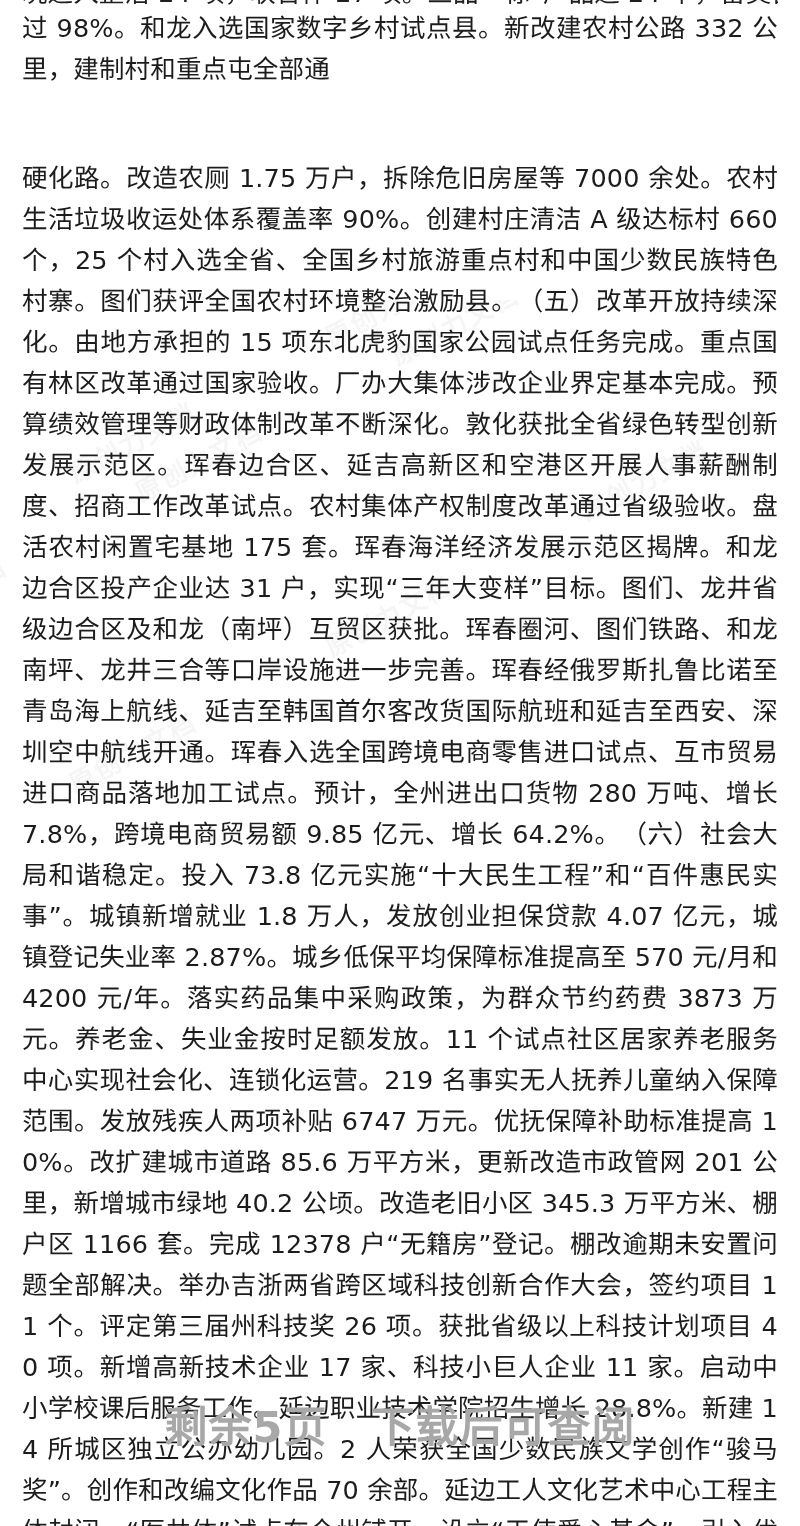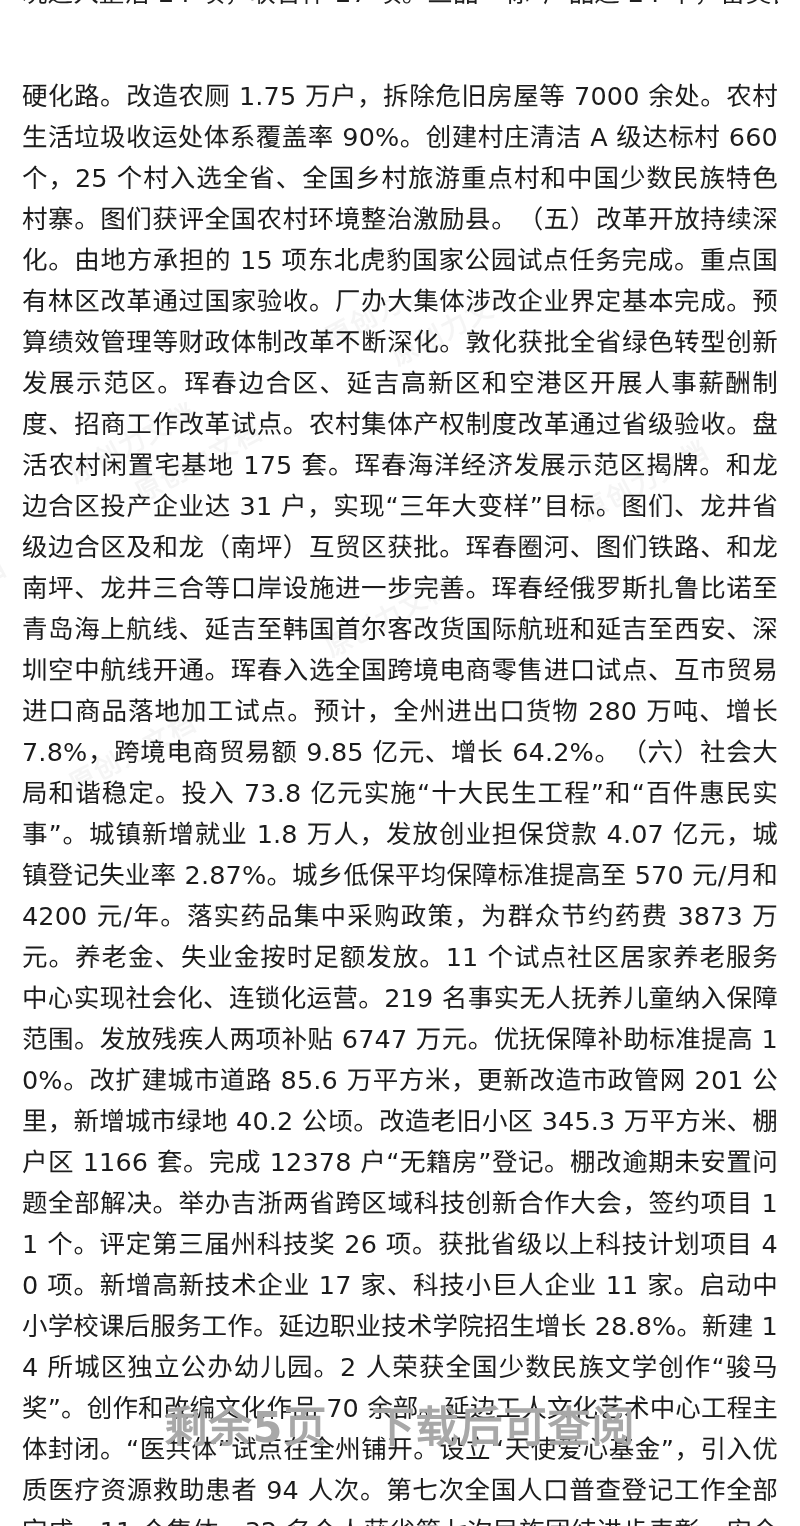--- a/index.html
+++ b/index.html
@@ -145,20 +145,21 @@
 
     </div>
   </div>
 
   <div class="text-body">
 
     <div class="clipped-line-wrap">
       <div class="clipped-line">况进入整治 24 项，联合体 27 项。三品一标”产品达 24 个，畜类畜产品监测合格率超</div>
     </div>
 
+    <p class="para">过 98%。和龙入选国家数字乡村试点县。新改建农村公路 332 公里，建制村和重点屯全部通</p>
 
     <div class="page-gap"></div>
 
     <p class="para">硬化路。改造农厕 1.75 万户，拆除危旧房屋等 7000 余处。农村生活垃圾收运处体系覆盖率 90%。创建村庄清洁 A 级达标村 660 个，25 个村入选全省、全国乡村旅游重点村和中国少数民族特色村寨。图们获评全国农村环境整治激励县。　（五）改革开放持续深化。由地方承担的 15 项东北虎豹国家公园试点任务完成。重点国有林区改革通过国家验收。厂办大集体涉改企业界定基本完成。预算绩效管理等财政体制改革不断深化。敦化获批全省绿色转型创新发展示范区。珲春边合区、延吉高新区和空港区开展人事薪酬制度、招商工作改革试点。农村集体产权制度改革通过省级验收。盘活农村闲置宅基地 175 套。珲春海洋经济发展示范区揭牌。和龙边合区投产企业达 31 户，实现“三年大变样”目标。图们、龙井省级边合区及和龙（南坪）互贸区获批。珲春圈河、图们铁路、和龙南坪、龙井三合等口岸设施进一步完善。珲春经俄罗斯扎鲁比诺至青岛海上航线、延吉至韩国首尔客改货国际航班和延吉至西安、深圳空中航线开通。珲春入选全国跨境电商零售进口试点、互市贸易进口商品落地加工试点。预计，全州进出口货物 280 万吨、增长 7.8%，跨境电商贸易额 9.85 亿元、增长 64.2%。　（六）社会大局和谐稳定。投入 73.8 亿元实施“十大民生工程”和“百件惠民实事”。城镇新增就业 1.8 万人，发放创业担保贷款 4.07 亿元，城镇登记失业率 2.87%。城乡低保平均保障标准提高至 570 元/月和 4200 元/年。落实药品集中采购政策，为群众节约药费 3873 万元。养老金、失业金按时足额发放。11 个试点社区居家养老服务中心实现社会化、连锁化运营。219 名事实无人抚养儿童纳入保障范围。发放残疾人两项补贴 6747 万元。优抚保障补助标准提高 10%。改扩建城市道路 85.6 万平方米，更新改造市政管网 201 公里，新增城市绿地 40.2 公顷。改造老旧小区 345.3 万平方米、棚户区 1166 套。完成 12378 户“无籍房”登记。棚改逾期未安置问题全部解决。举办吉浙两省跨区域科技创新合作大会，签约项目 11 个。评定第三届州科技奖 26 项。获批省级以上科技计划项目 40 项。新增高新技术企业 17 家、科技小巨人企业 11 家。启动中小学校课后服务工作。延边职业技术学院招生增长 28.8%。新建 14 所城区独立公办幼儿园。2 人荣获全国少数民族文学创作“骏马奖”。创作和改编文化作品 70 余部。延边工人文化艺术中心工程主体封闭。“医共体”试点在全州铺开。设立“天使爱心基金”，引入优质医疗资源救助患者 94 人次。第七次全国人口普查登记工作全部完成。11 个集体、32 名个人获省第七次民族团结进步表彰。安全生产事故和死亡人数下降 18.9%、32.1%。实现连续 40 年无重大森林火灾。有效防御 3 次台风叠加灾害和突发性冰雪冻灾。食品加工小作坊持证率、校园食堂“明厨亮灶”率均达 100%，未发生食品药品重大安全事件。延吉跻身全国文明城市。延吉、珲春、敦化获评全国双拥模范城。平安延边建设不断深化，扫黑除恶专项斗争、信访矛盾化解成效明显。宗教、外事、体育、红十字、公积金、地方志、朝鲜语文、妇女儿童等工作取得新进步。　（七）政府自身建设不断加强。自觉接受人大及其常委会法律监督、工作监督和政协民主监督，办理人大代表建议 68 件、政协委员提案 177 件，办复率 100%。加快法治政府建设，建立“府院联动”机制。持续优化营商环境，中小企业账款“清欠”工作全部完成，“百项高频事项”实现“最多跑一次”，75%政务服务事项实现“一窗受理、集成服务”，推进 26 个领域基层政务公开标准化规范化，12345 热线群众诉求办结率 92%，我州城市信用监测指数在全国 40 个地（州、盟）中排名第一。加快数字政府建设，建成全省首个市（州）级电子政务外网城域网管理平台。全面落实党风廉政建设责任制，坚持重大事项集体决策。强化审计监督，财经纪律进一步加强。严格执行中央八项规定精神，州本级压缩一般性支出 20%、公用经费 5%。一年来，各县（市）、各部门共获省级以上荣誉 33 项。　各位代表，2020 年的工作成效，标志着我州“十三五”规划重点任务基本完成。五年来，我们经受了绿色转型发展的阵痛、“三大攻坚战”的考验、重大自然灾害和新冠肺炎疫情的冲击，顶住了国内经济下行和周边区域经济发展乏力的重压，全面建成小康社会取得决定性成就。</p>
 
   </div>
 
   <div class="preview-notice">
     <span class="preview-notice-text">剩余5页　下载后可查阅</span>
   </div>

